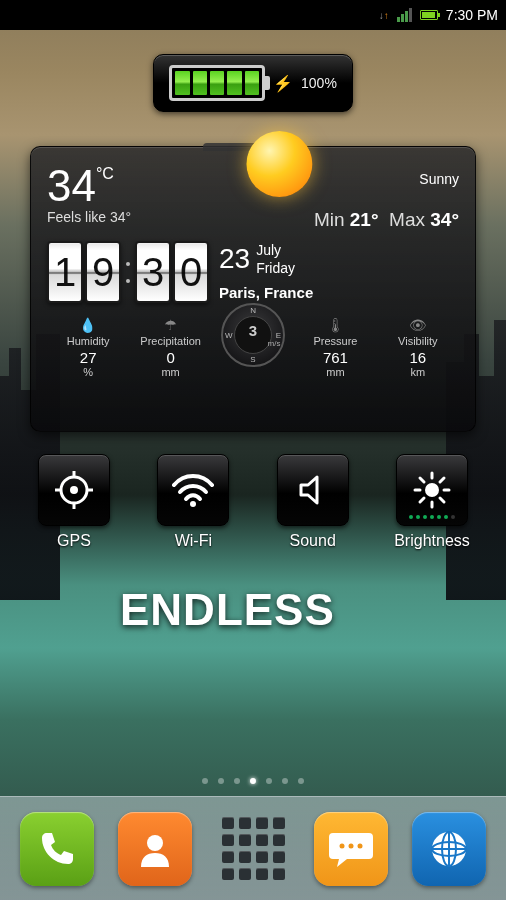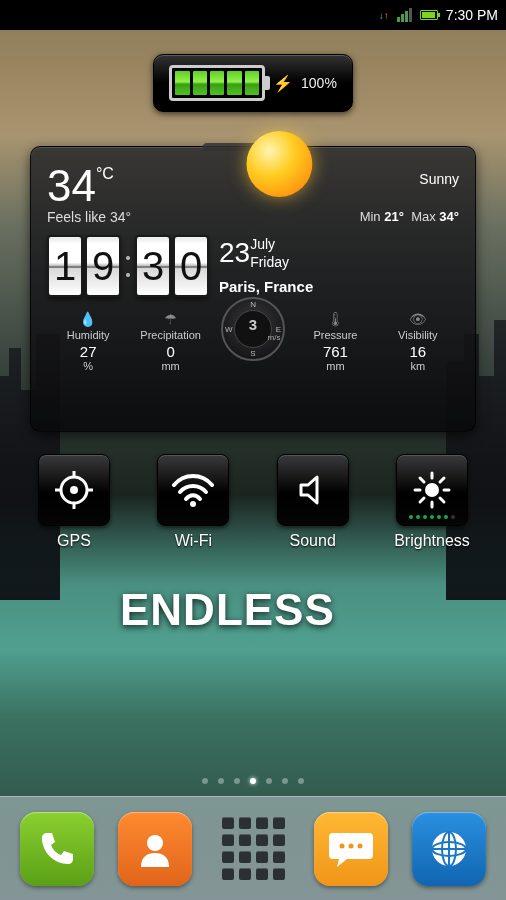--- a/index.html
+++ b/index.html
@@ -76,21 +76,21 @@
   position:absolute; top:-16px; left:50%; transform:translateX(-10%);
   width:66px; height:66px; border-radius:50%;
   background: radial-gradient(circle at 35% 30%, #fff5b0, #ffcc20 40%, #ff9a10 75%, #d07000);
   box-shadow: 0 0 18px rgba(255,200,60,.6);
 }
 .weather-top { display:flex; justify-content:space-between; align-items:flex-start;gap:23px; }
 .weather .temp { font-size:44px; font-weight:300; display:flex; }
 .weather .temp small { font-size:16px; margin-top:4px; }
 .weather .cond { text-align:right; font-size:14px; margin-top:10px; }
 .weather .row2 { display:flex; justify-content:space-between; font-size:14px; margin-top:-2px; color:#ddd; }
-.weather .row2 .r { font-size:13px;margin-left:34px; }
+.weather .row2 .r { font-size:19px;margin-left:34px; }
 .weather .row2 .r b { color:#fff; font-weight:600; }
 
 .clock-row { display:flex; align-items:center; gap:6px; margin-top:10px; }
 .flipclock { display:flex; gap:4px; }
 .flipclock .grp { display:flex; gap:2px; }
 .flipclock .d {
   width:36px; height:62px; border-radius:4px;
   background: linear-gradient(to bottom,#e8e8e8 0%,#fff 12%,#fff 44%,#bababa 50%,#dadada 56%,#fff 100%);
   border:2px solid #1a1a1a; position:relative;
   display:flex; align-items:center; justify-content:center;
@@ -235,21 +235,21 @@
       <div class="colon">
           <span></span>
           <span></span>
         </div>
       <div class="grp">
         <div class="d">3</div>
         <div class="d">0</div>
       </div>
     </div>
     <div class="datecol">
-      <div style="display:flex;align-items:flex-end">
+      <div style="display:flex;gap:6px;align-items:flex-end">
         <span class="day">23</span>
         <div>
           <div>July</div>
           <div>Friday</div>
         </div>
       </div>
       <div class="loc">Paris, France</div>
     </div>
   </div>
 

